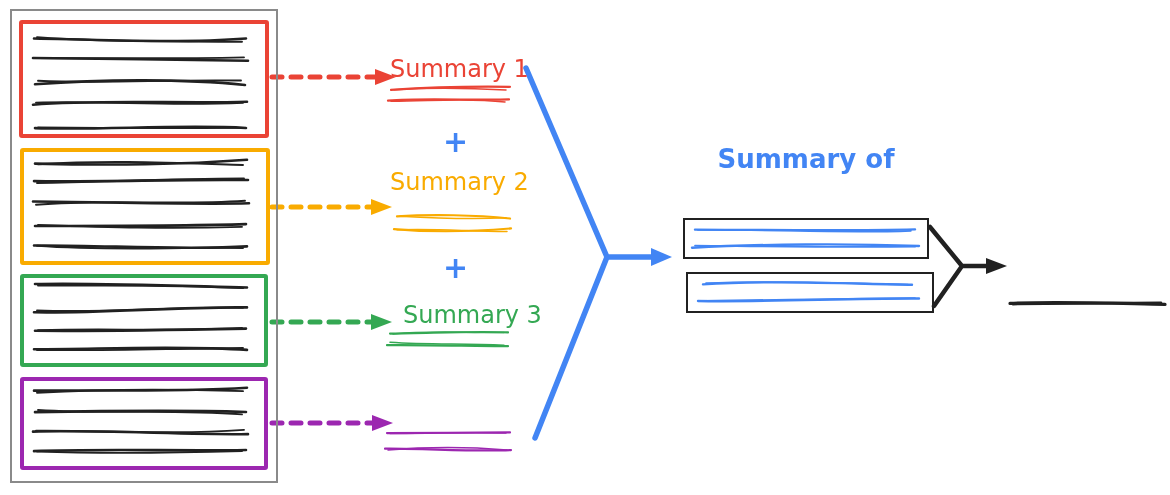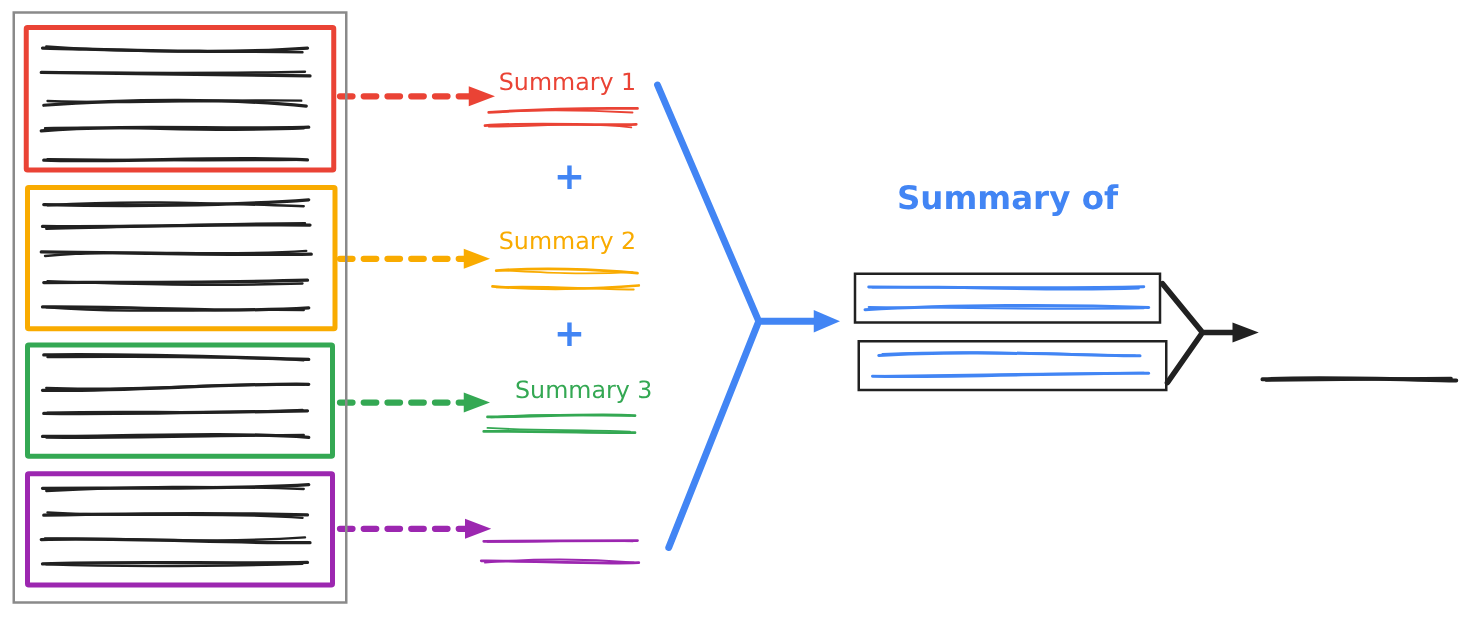--- a/index.html
+++ b/index.html
@@ -23,23 +23,23 @@
   .box{position:absolute;box-sizing:border-box;background:transparent;}
   .frame{left:10px;top:9px;width:268px;height:474px;border:2px solid var(--frame_gray);}
   .doc{border-width:4px;border-style:solid;border-radius:3px;}
   #doc1{left:19px;top:20px;width:250px;height:118px;border-color:var(--red);}
   #doc2{left:20px;top:148px;width:250px;height:117px;border-color:var(--yellow);}
   #doc3{left:20px;top:274px;width:248px;height:93px;border-color:var(--green);}
   #doc4{left:20px;top:377px;width:248px;height:93px;border-color:var(--purple);}
   .sumbox{border:2px solid var(--ink);}
   #sumbox1{left:683px;top:218px;width:246px;height:41px;}
   #sumbox2{left:686px;top:272px;width:248px;height:41px;}
-  .lbl{position:absolute;width:128px;text-align:center;font-size:19px;font-weight:500;white-space:nowrap;}
+  .lbl{position:absolute;width:128px;text-align:center;font-size:24px;font-weight:500;white-space:nowrap;}
   #lbl1{left:390px;top:55px;color:var(--red);}
-  #lbl2{left:390px;top:182px;color:var(--yellow);}
+  #lbl2{left:390px;top:168px;color:var(--yellow);}
   #lbl3{left:403px;top:301px;color:var(--green);}
   #lbl4{left:389px;top:403px;color:var(--purple);}
   .plus{position:absolute;color:var(--blue);font-size:30px;font-weight:700;line-height:1;}
   #plus1{left:443px;top:127px;}
   #plus2{left:443px;top:253px;}
   .title{position:absolute;left:695px;top:139px;width:222px;text-align:center;
          font-size:26px;font-weight:700;color:var(--blue);line-height:40px;white-space:nowrap;}
   .final{position:absolute;left:1008px;top:199px;width:160px;text-align:center;
          font-size:21px;font-weight:500;color:var(--ink);line-height:30px;white-space:nowrap;}
 </style>

